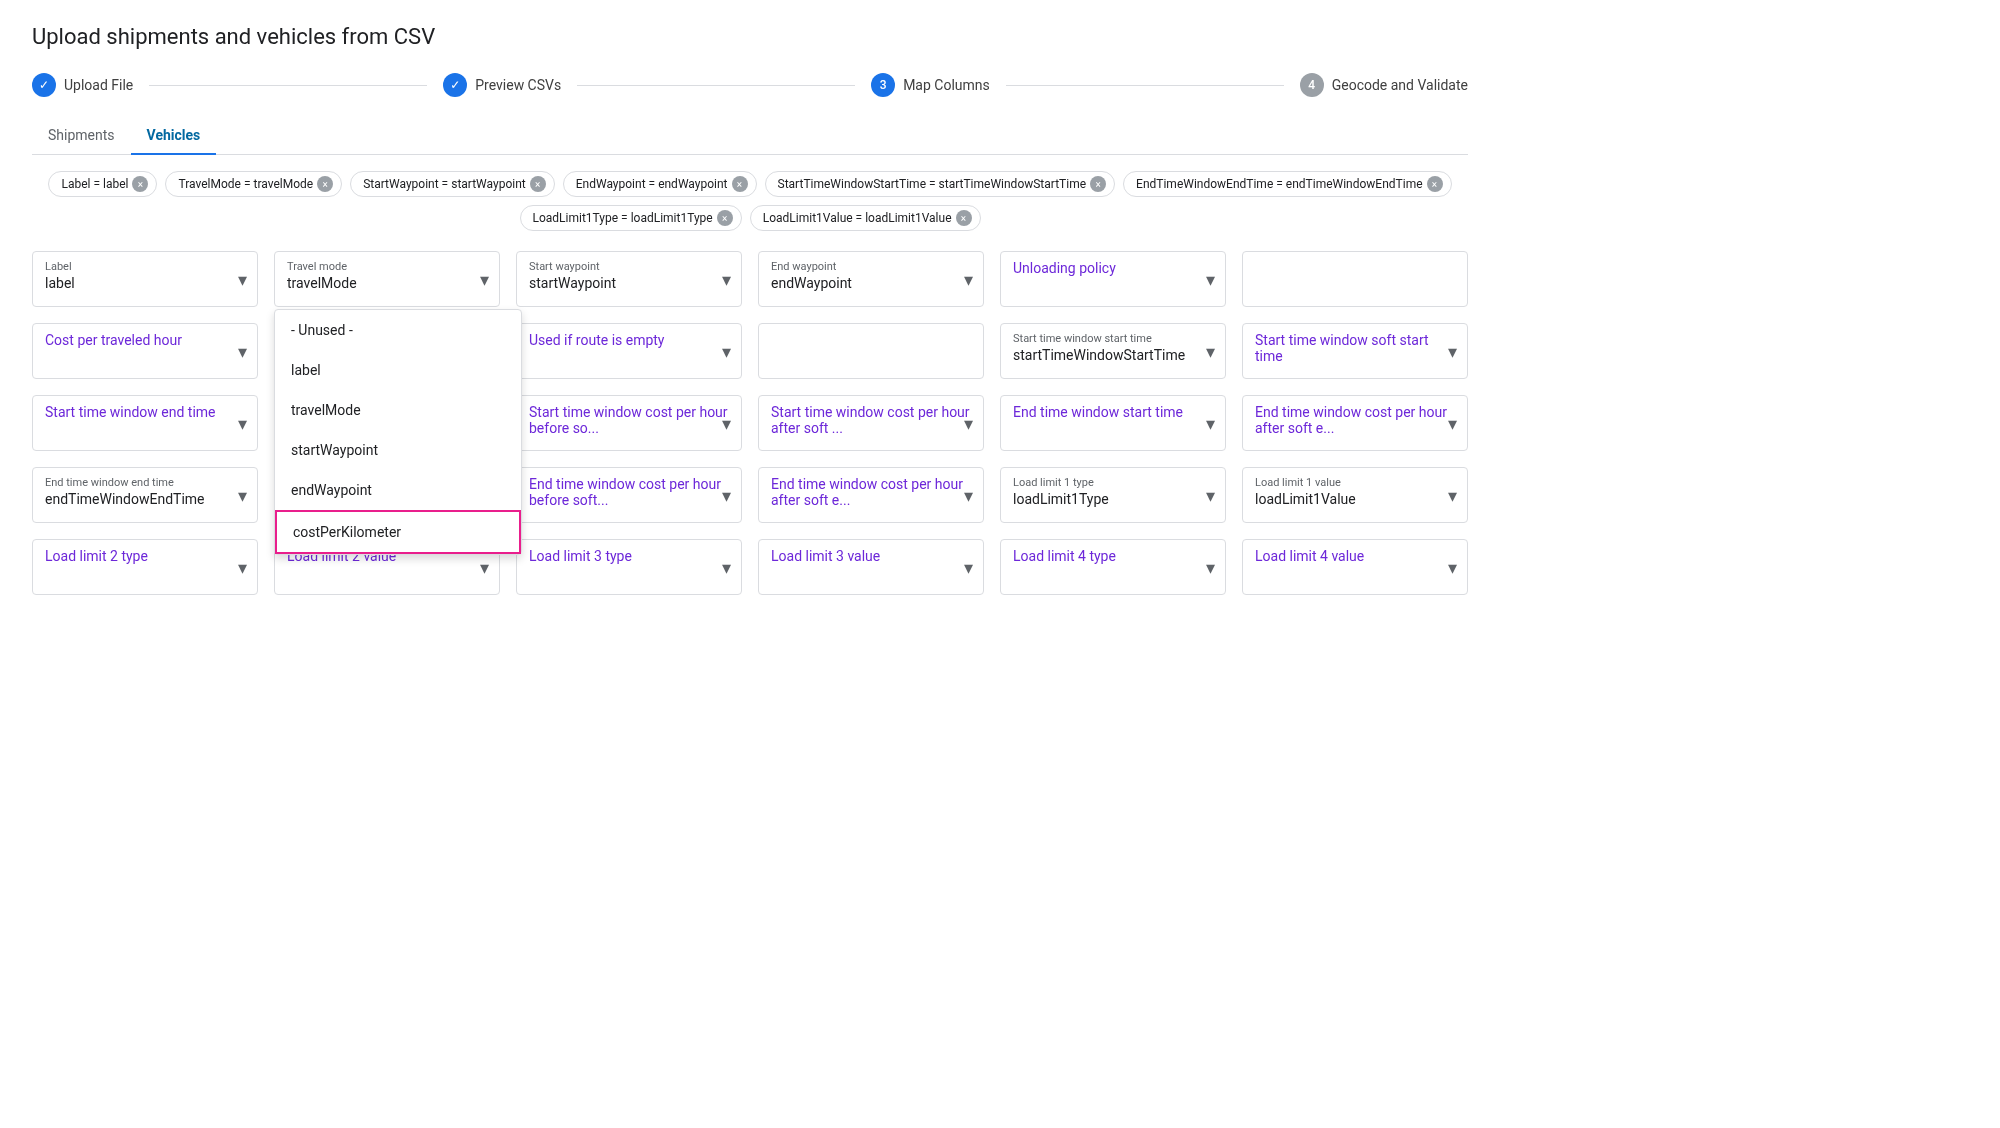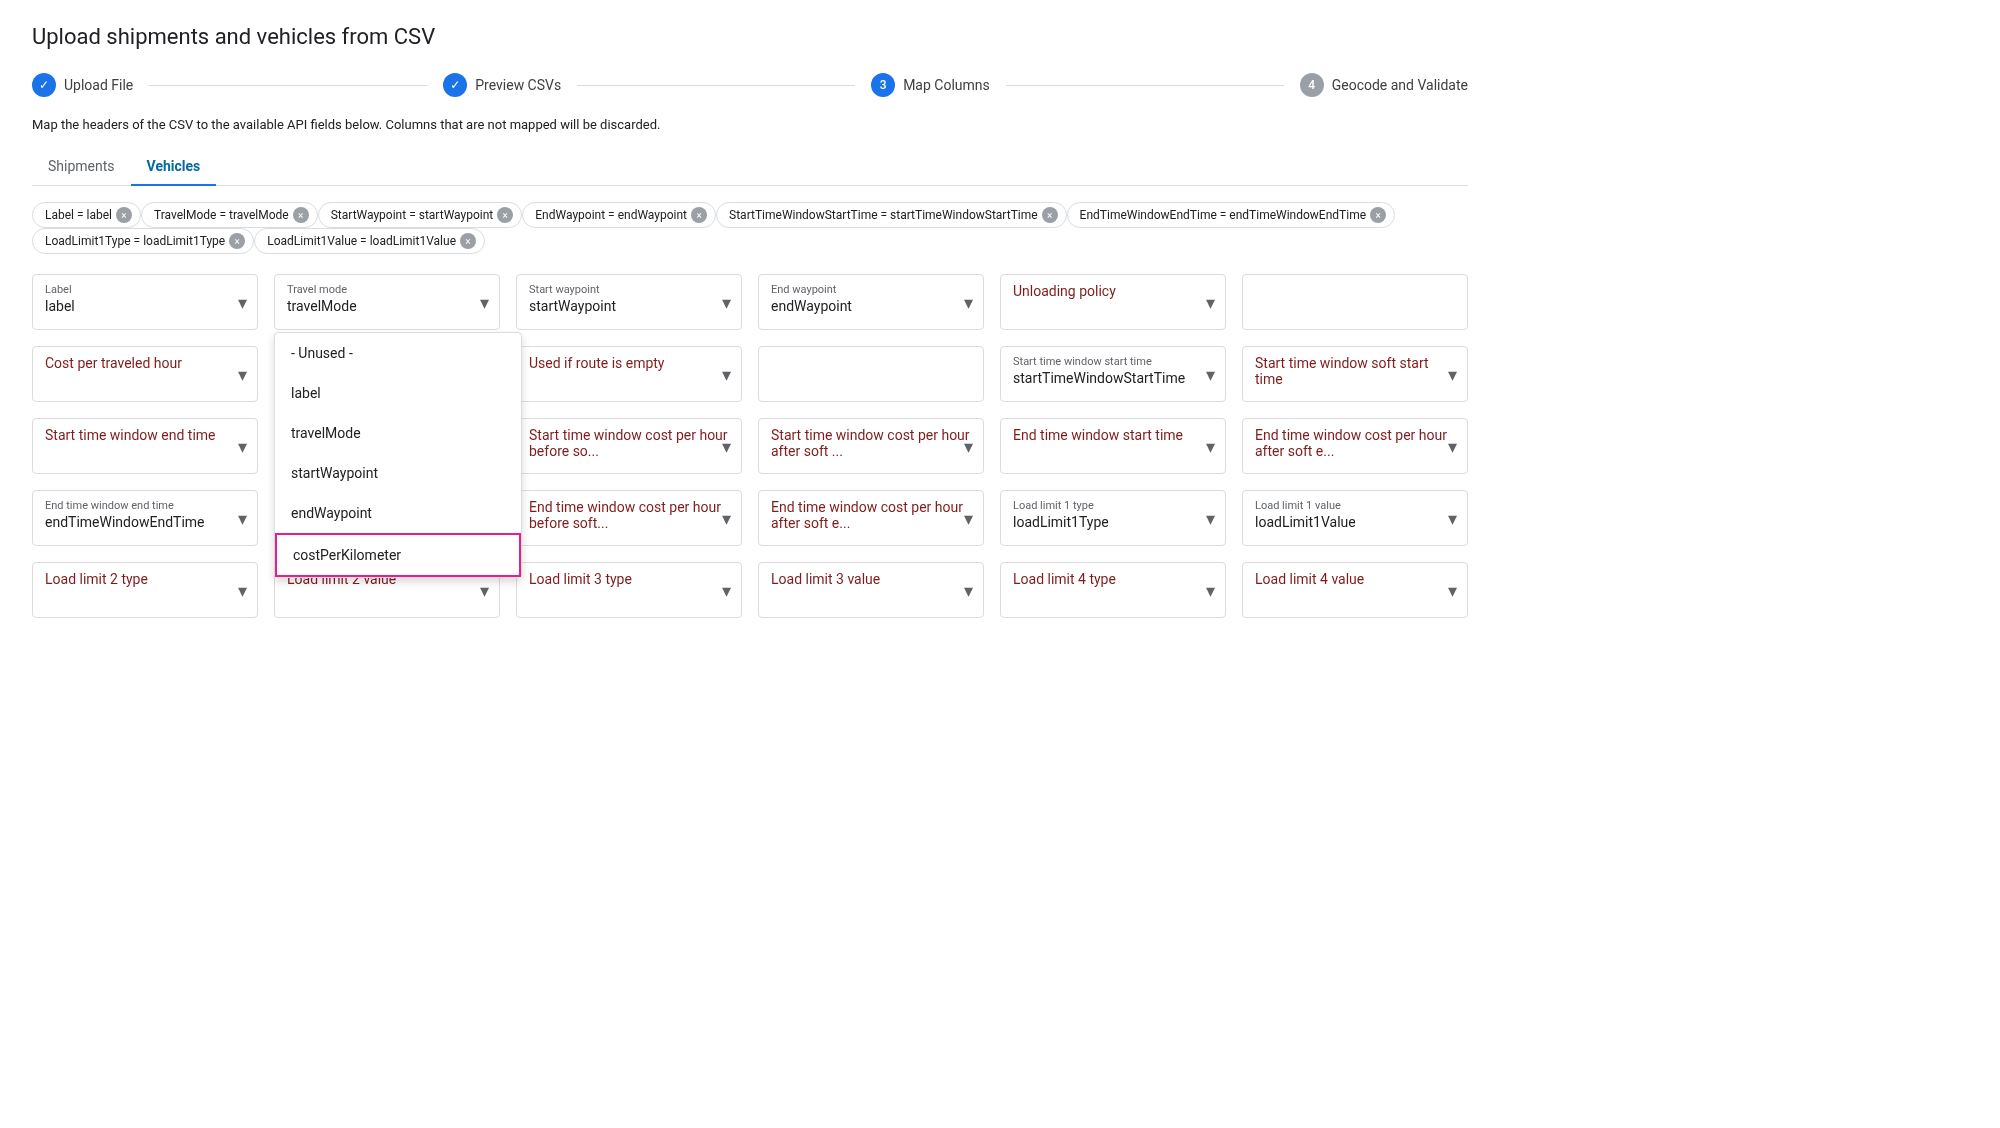--- a/index.html
+++ b/index.html
@@ -17,31 +17,31 @@
     .step-circle.inactive { background: #9aa0a6; }
     .step-label { font-size: 14px; color: #404040; }
     .step-connector { flex: 1; height: 1px; background: #dadce0; margin: 0 16px; min-width: 80px; }
     
     .info-text { font-size: 13px; color: #202124; margin-bottom: 6px; }
     
     .tabs { display: flex; border-bottom: 1px solid #dadce0; margin: 16px 0; align-items: center; }
     .tab { padding: 10px 16px; font-size: 14px; cursor: pointer; color: #5f6368; border-bottom: 2px solid transparent; margin-bottom: -1px; }
     .tab.active { color: #0369a1; border-bottom-color: #1a73e8; font-weight: 700; }
     
-    .chips { display: flex; flex-wrap: wrap; margin-bottom: 20px; }
+    .chips { display: flex; flex-wrap: wrap; gap: 8px; margin-bottom: 20px; justify-content: center; }
     .chip { display: flex; align-items: center; gap: 4px; padding: 4px 8px 4px 12px; border: 1px solid #dadce0; border-radius: 16px; font-size: 12px; color: #202124; background: #fff; }
     .chip-close { width: 16px; height: 16px; border-radius: 50%; background: #9aa0a6; color: #fff; display: flex; align-items: center; justify-content: center; font-size: 10px; cursor: pointer; flex-shrink: 0; }
     
     .grid { display: grid; grid-template-columns: 1fr 1fr 1fr 1fr 1fr 1fr; gap: 16px; position: relative; }
     
     .dropdown-field { border: 1px solid #dadce0; border-radius: 4px; padding: 8px 12px; position: relative; background: #fff; cursor: pointer; min-height: 56px; }
     .dropdown-field.mapped { background: #fff; }
     .field-label { font-size: 11px; color: #5f6368; margin-bottom: 2px; }
     .field-value { font-size: 14px; color: #202124; }
-    .field-placeholder { font-size: 14px; color: #7f1d1d; }
+    .field-placeholder { font-size: 14px; color: #6d28d9; }
     .dropdown-arrow { position: absolute; right: 10px; top: 50%; transform: translateY(-50%); color: #5f6368; font-size: 18px; }
     
     .dropdown-open { position: absolute; top: 100%; left: 0; width: 248px; background: #fff; border: 1px solid #dadce0; border-radius: 4px; box-shadow: 0 4px 8px rgba(0,0,0,0.15); z-index: 100; margin-top: 2px; }
     .dropdown-open .option { padding: 12px 16px; font-size: 14px; color: #202124; cursor: pointer; }
     .dropdown-open .option.highlighted { border: 2px solid #e91e8c; }
     
     .col-wrapper { position: relative; }
   </style>
 </head>
 <body>
@@ -64,21 +64,20 @@
       <div class="step-circle active">3</div>
       <span class="step-label">Map Columns</span>
     </div>
     <div class="step-connector"></div>
     <div class="step">
       <div class="step-circle inactive">4</div>
       <span class="step-label">Geocode and Validate</span>
     </div>
   </div>
 
-  <p class="info-text">Map the headers of the CSV to the available API fields below. Columns that are not mapped will be discarded.</p>
 
   <div class="tabs">
     <div class="tab">Shipments</div>
     <div class="tab active">Vehicles</div>
   </div>
 
   <div class="chips">
     <div class="chip">
       <span>Label = label</span>
       <div class="chip-close">×</div>

